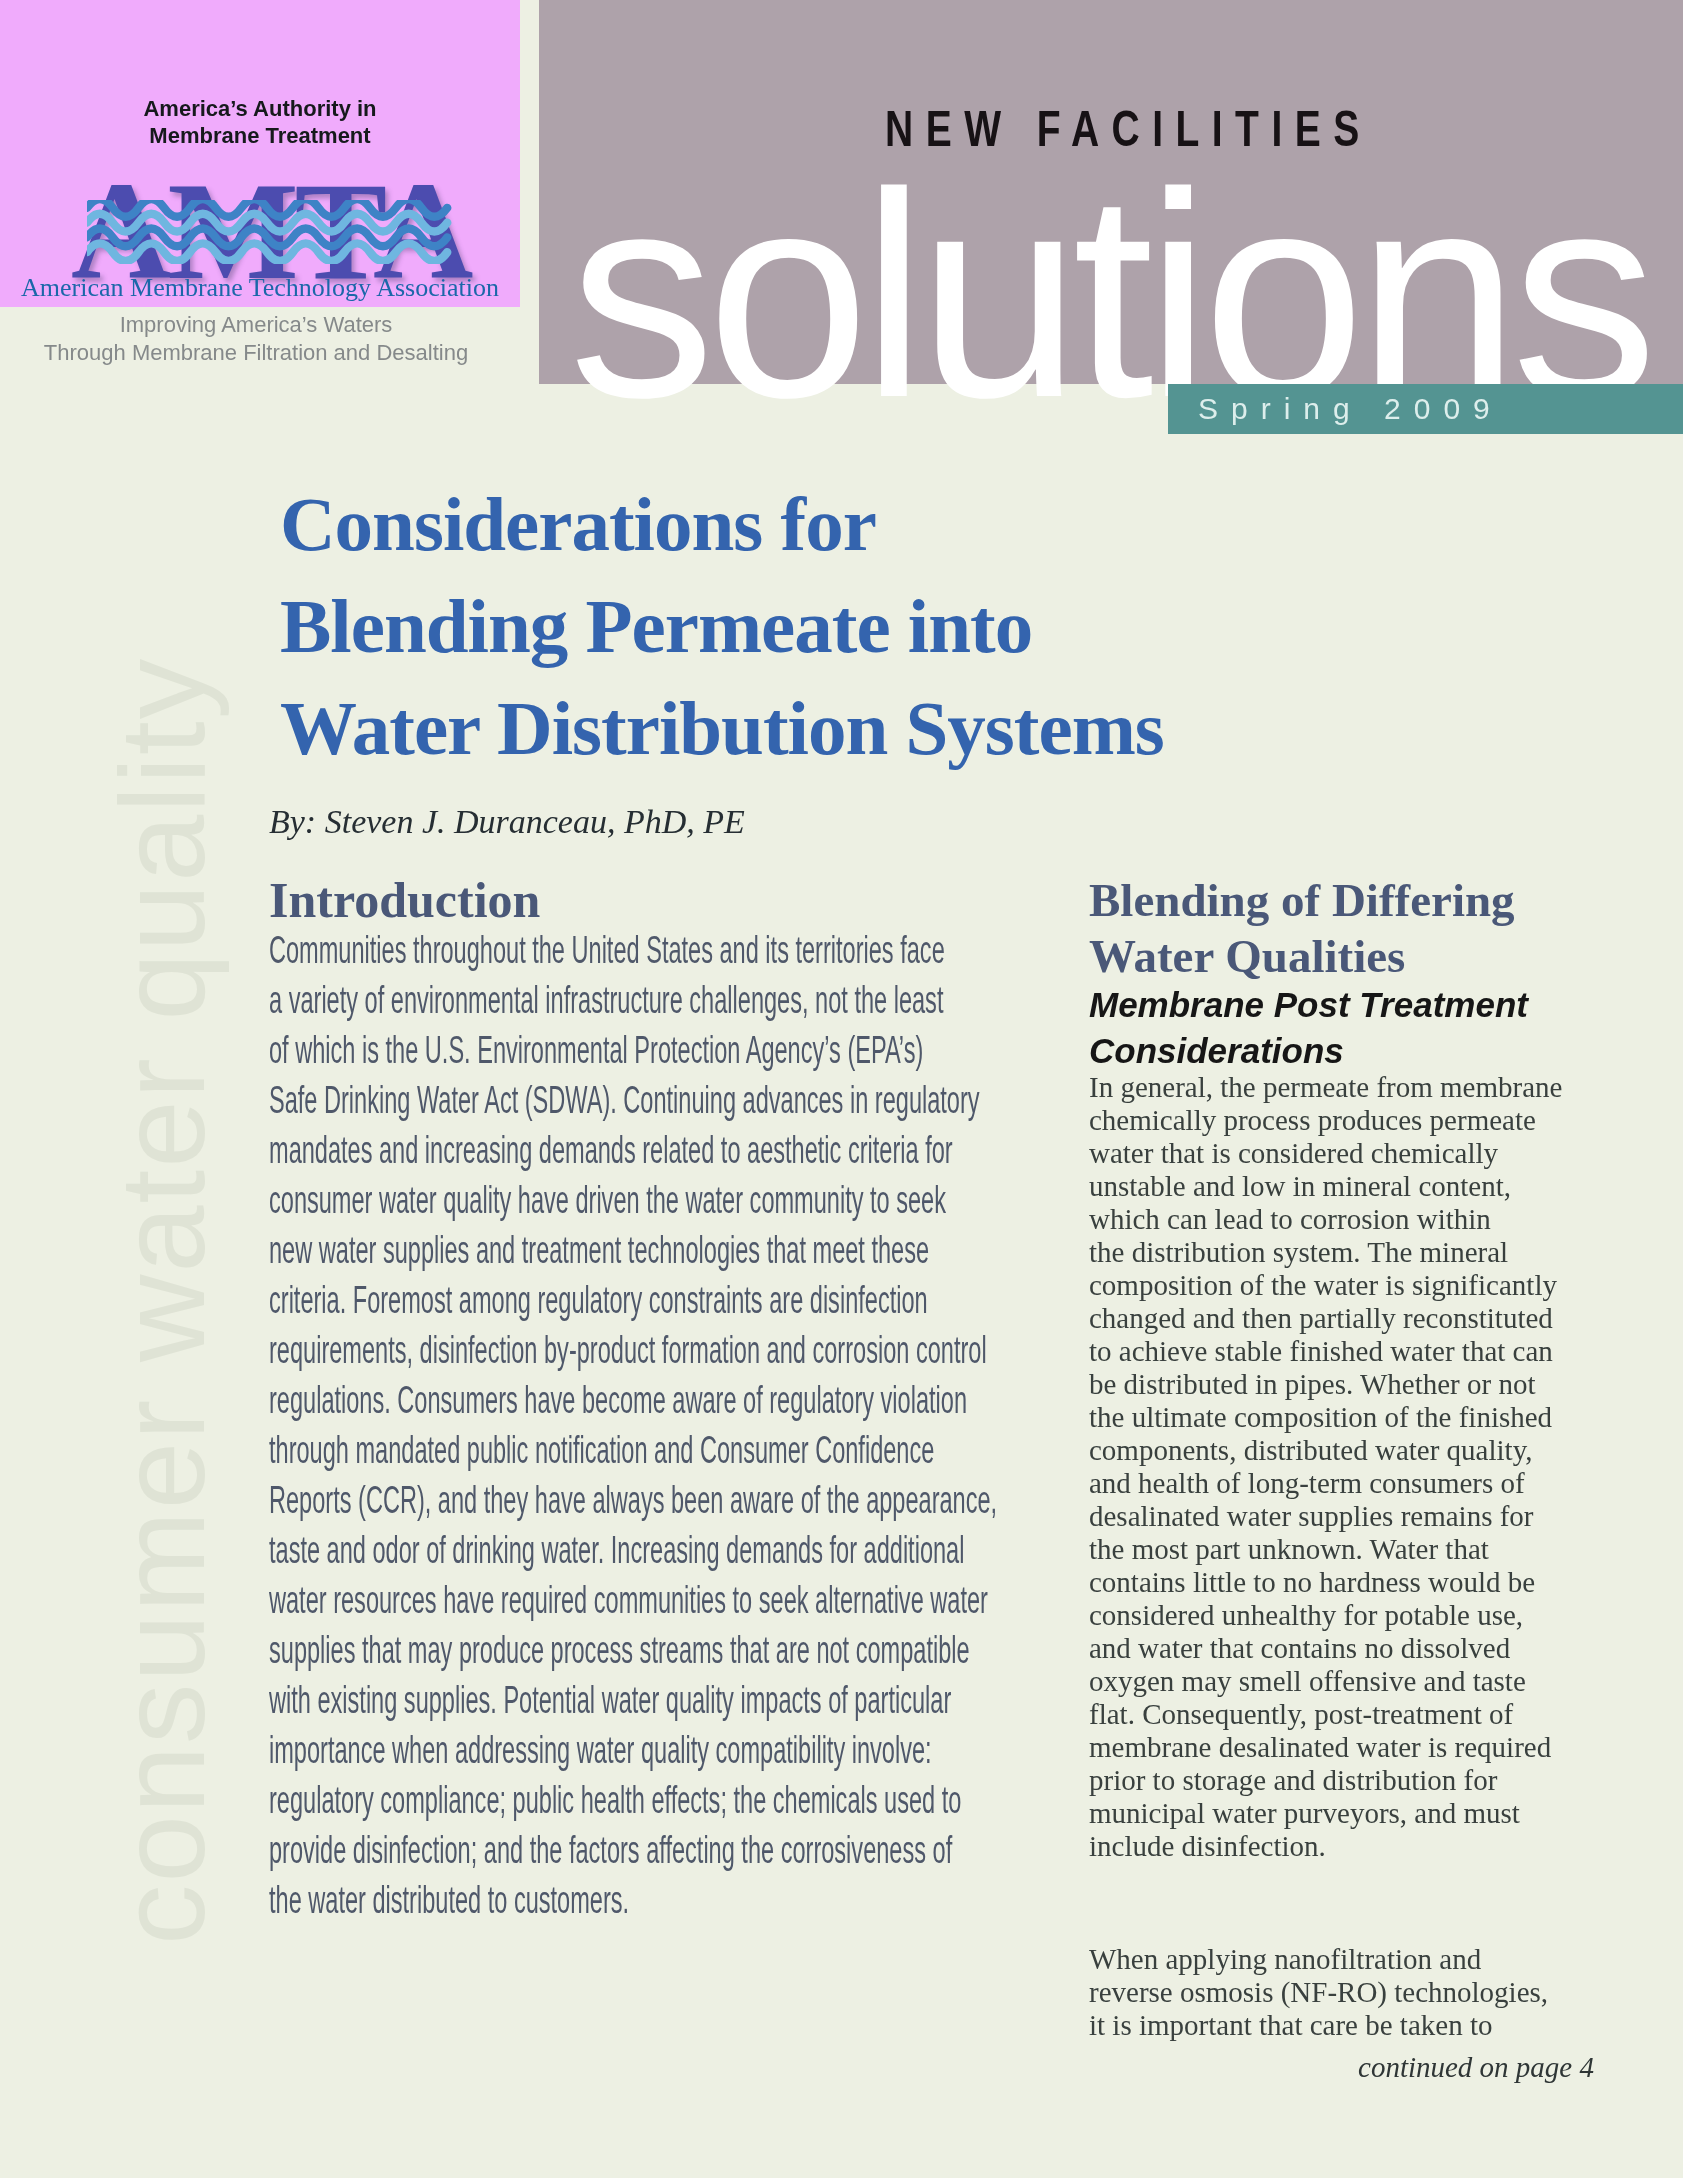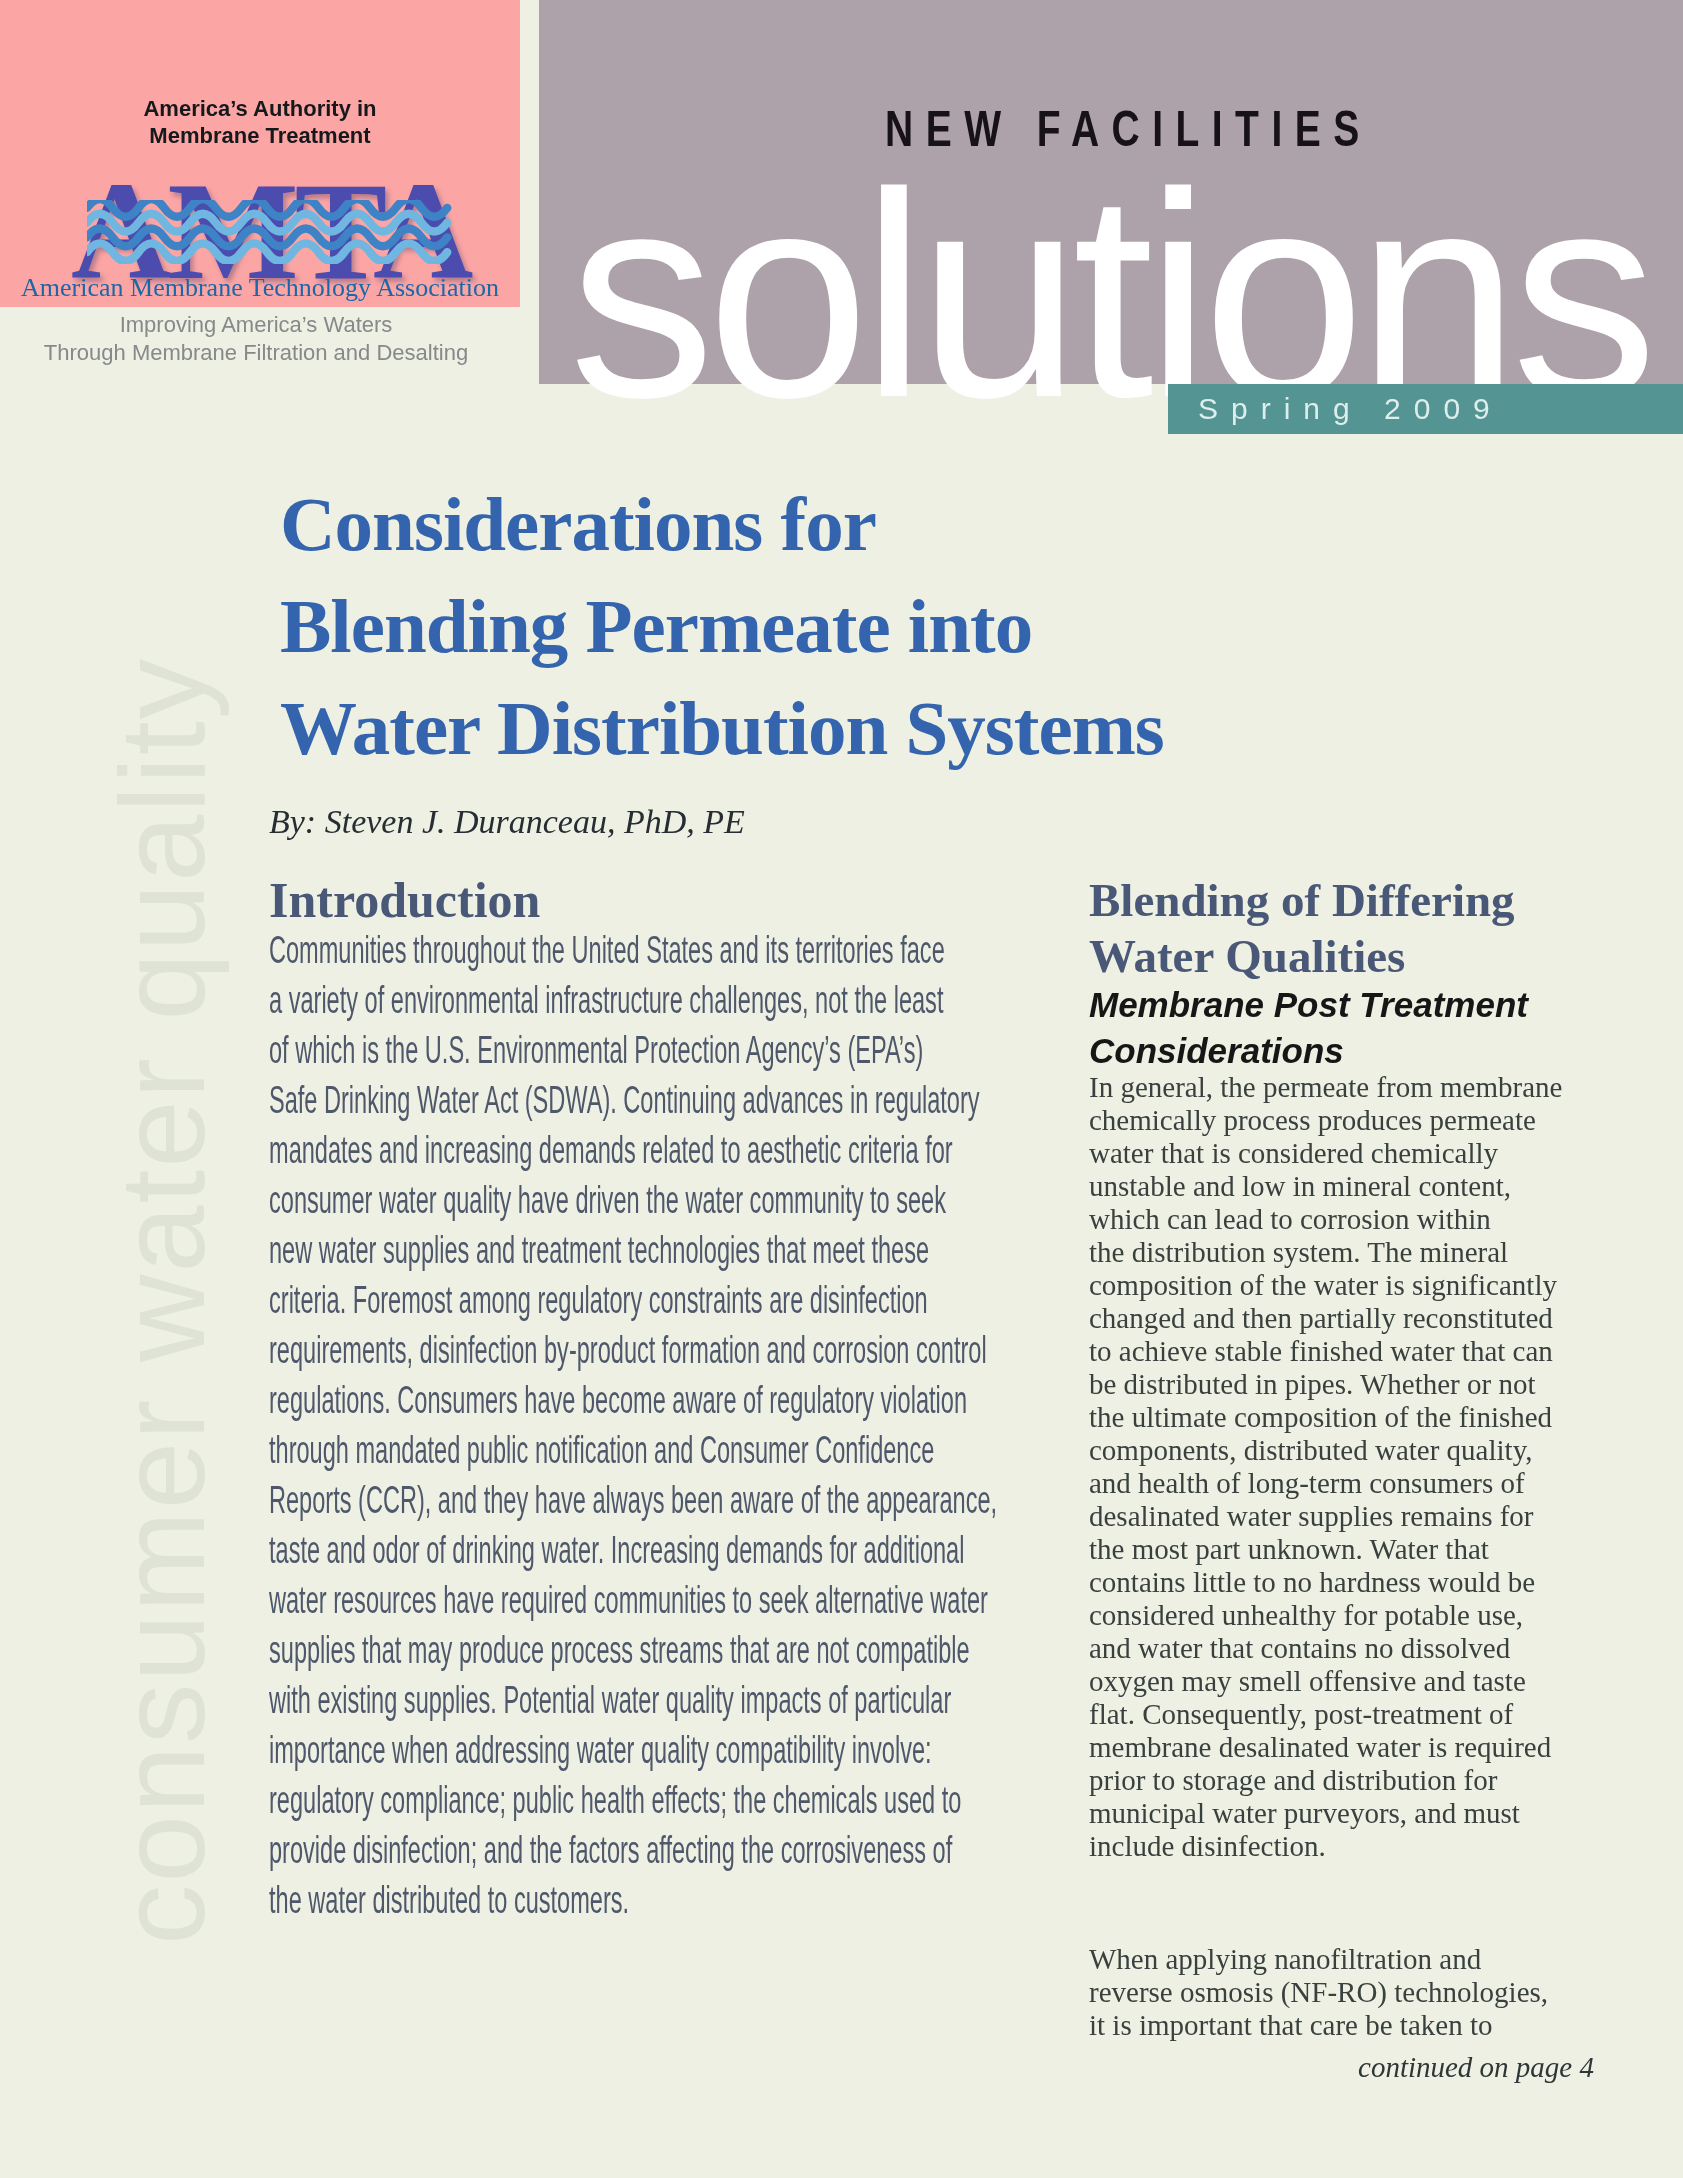--- a/index.html
+++ b/index.html
@@ -3,21 +3,21 @@
 <meta charset="utf-8">
 <style>
   html,body{margin:0;padding:0;background:#d8d8d8;}
   .page{
     position:relative; width:1683px; height:2178px;
     background:#edf0e3; overflow:hidden;
     font-family:"Liberation Sans", sans-serif;
   }
 
   
-  .logo-box{position:absolute; left:0; top:0; width:520px; height:307px; background:#fca5a5;}
+  .logo-box{position:absolute; left:0; top:0; width:520px; height:307px; background:#f0abfc;}
   .authority{
     position:absolute; top:95px; left:0; width:100%; text-align:center;
     font-weight:bold; color:#16191c; font-size:22px; line-height:27px;
   }
   .amta-wordmark{
     position:absolute; left:71px; top:162px; width:396px;
     font-family:"Liberation Serif", serif; font-weight:bold;
     font-size:139px; line-height:1; letter-spacing:-4px; color:#4c4caf;
     text-shadow:3px 4px 5px rgba(50,50,90,.35);
     white-space:nowrap;

